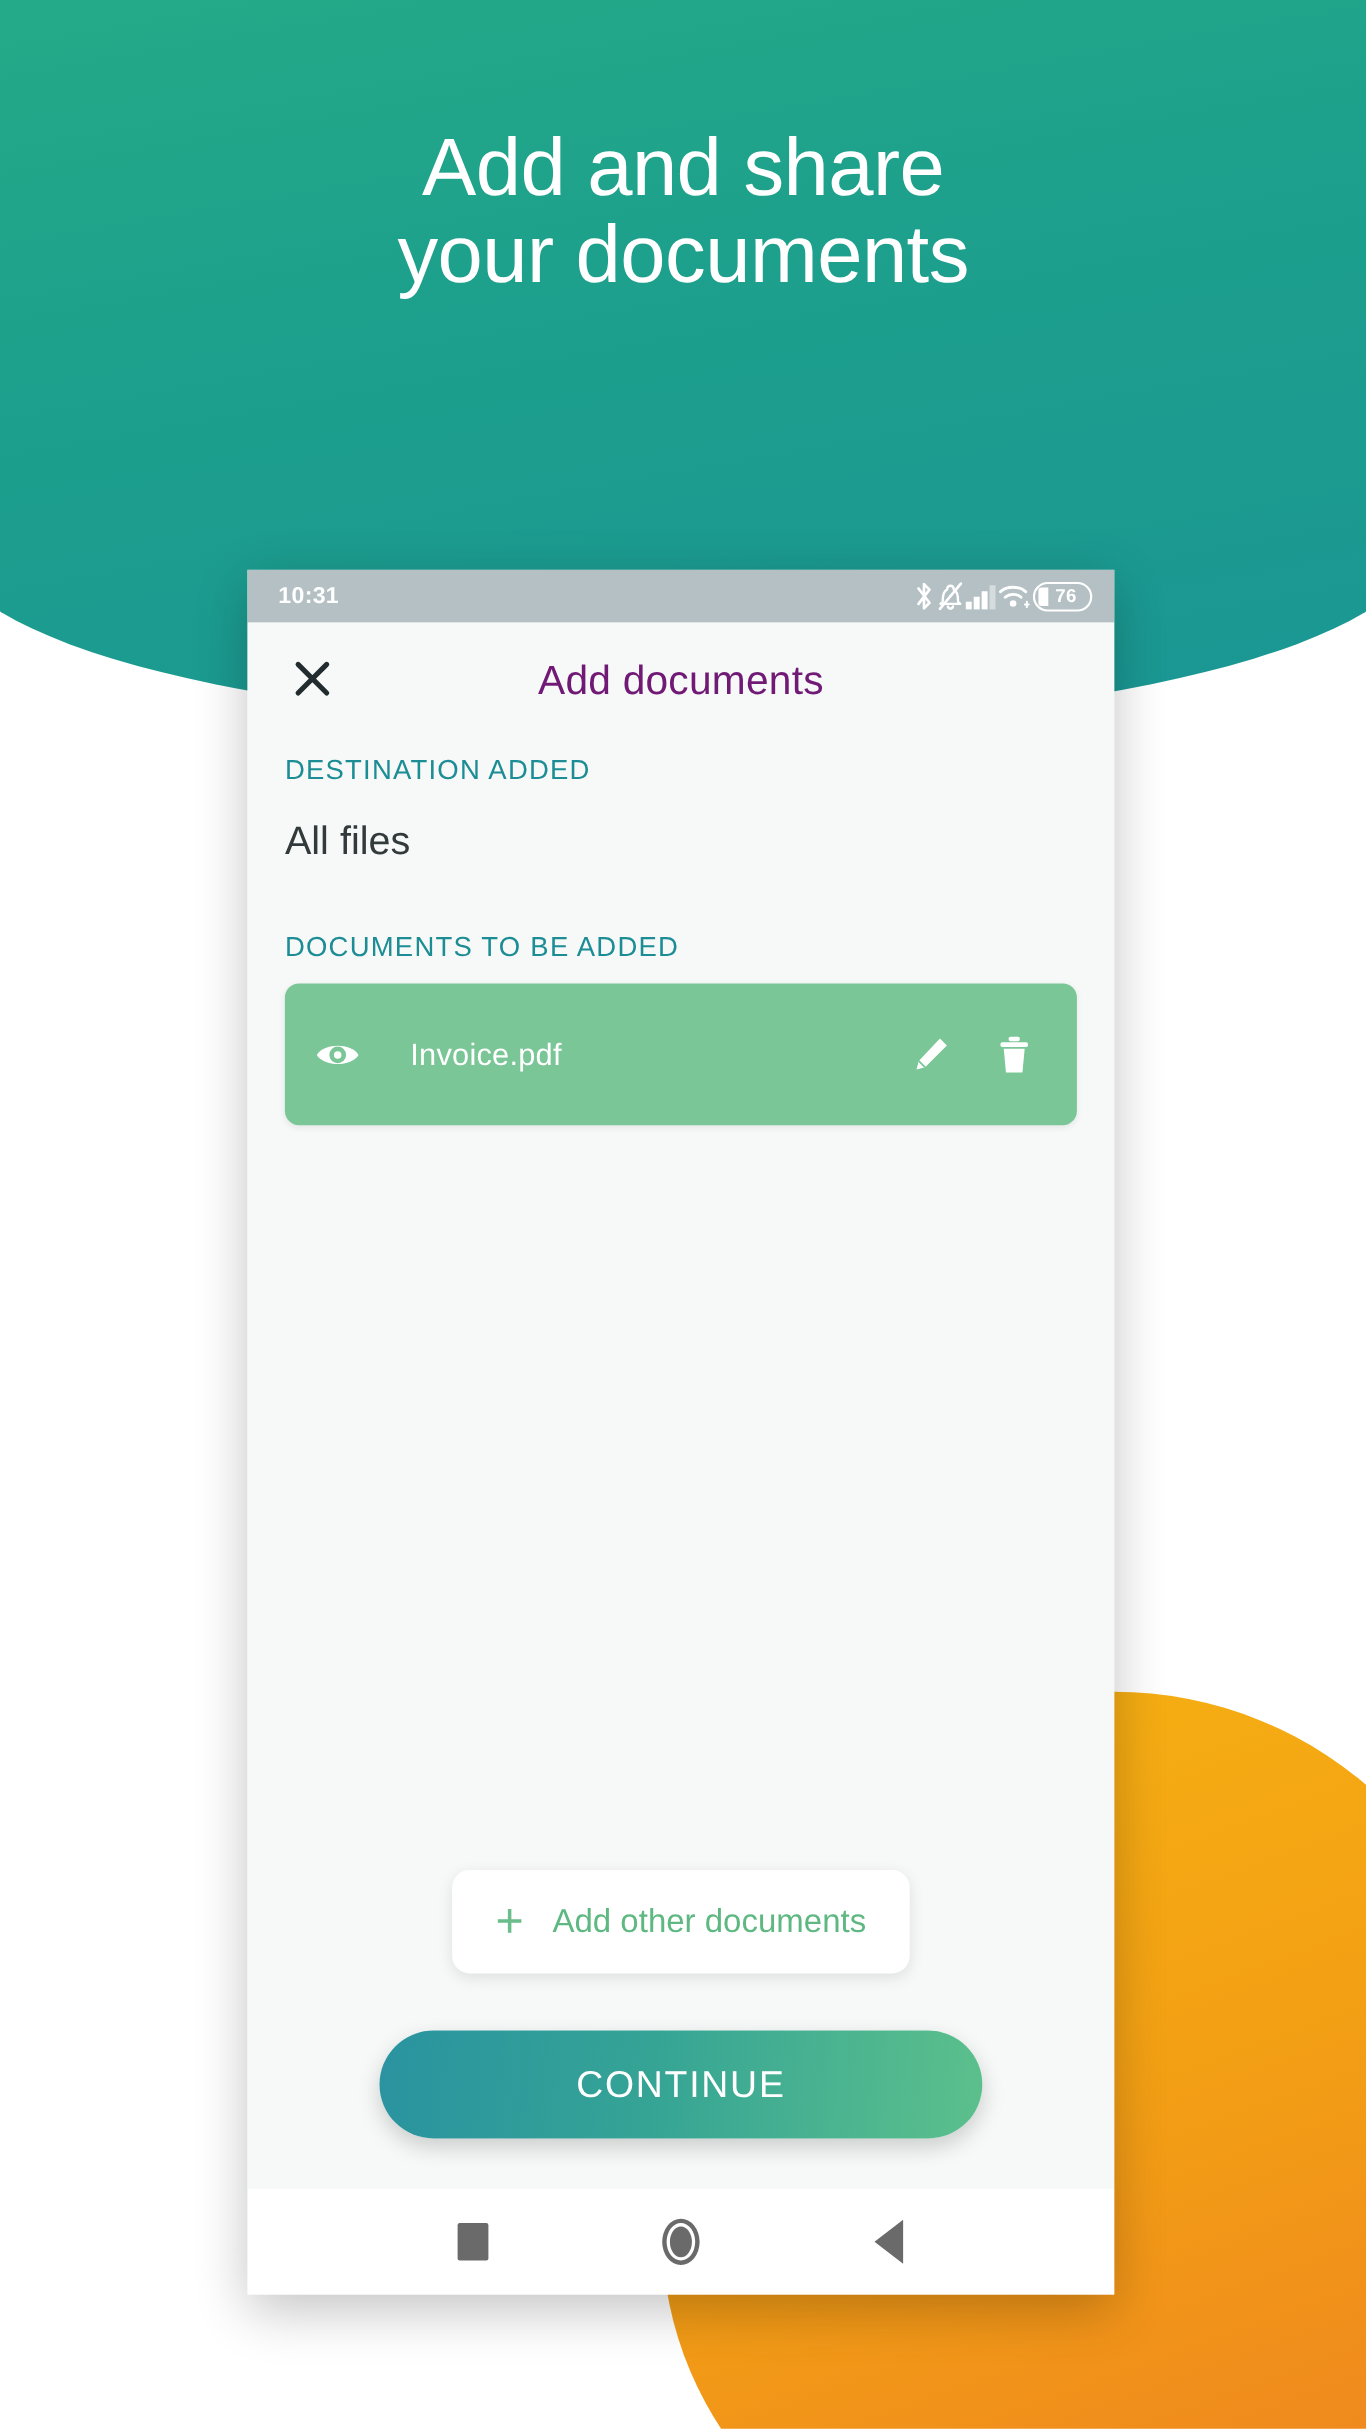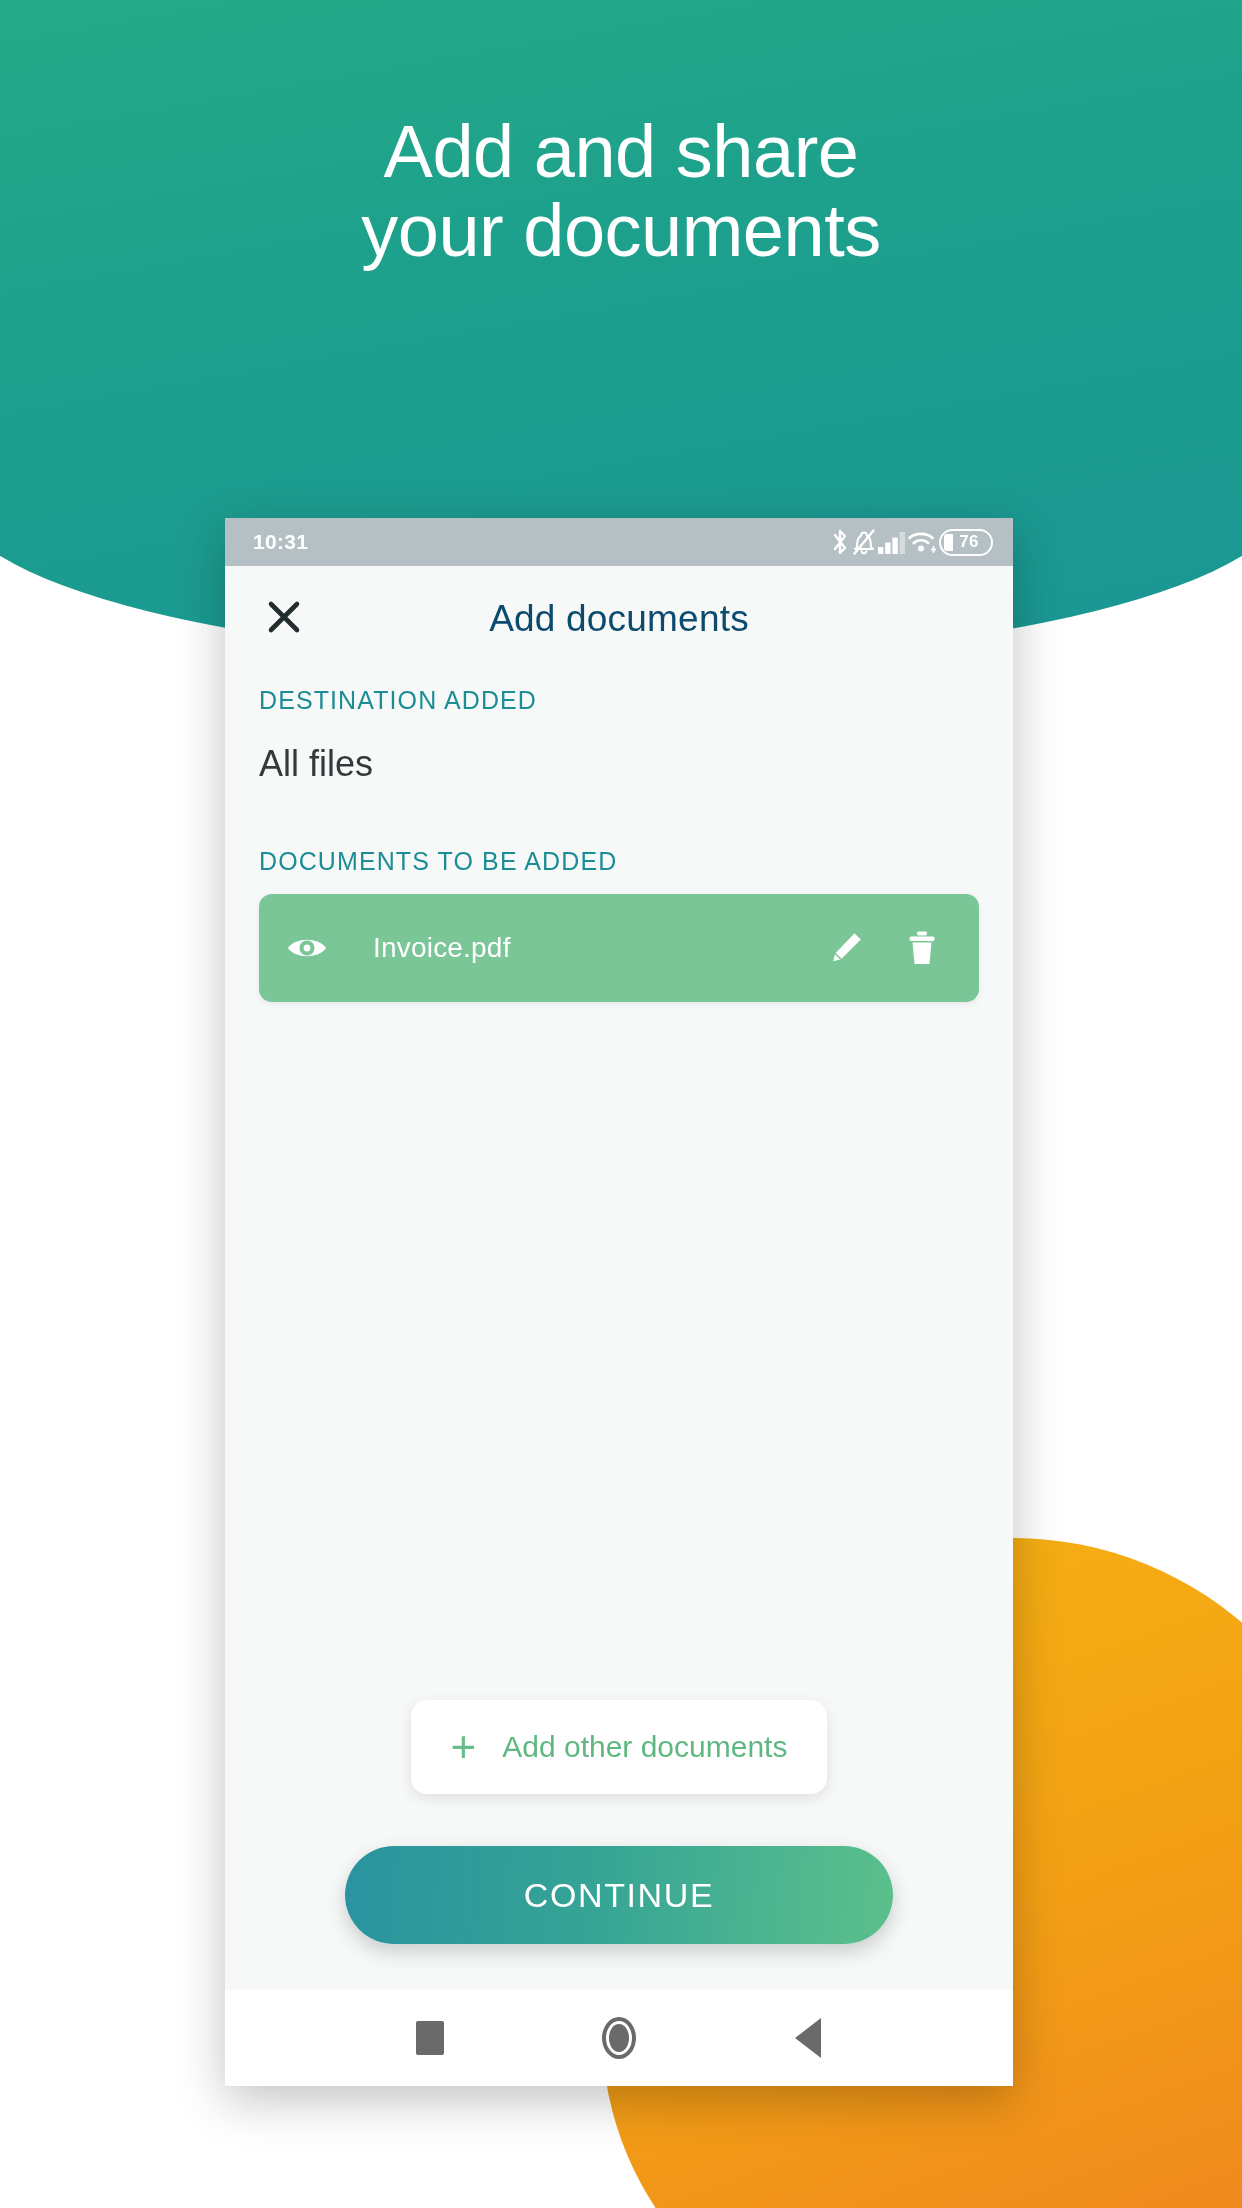--- a/index.html
+++ b/index.html
@@ -95,36 +95,36 @@
     height:106px; flex:0 0 106px;
     display:flex; align-items:center; padding:0 32px;
     position:relative;
   }
   #close-btn {
     width:54px; height:54px; display:flex; align-items:center; justify-content:center;
     cursor:pointer;
   }
   #appbar-title {
     position:absolute; left:0; right:0; text-align:center;
-    font-size:37px; font-weight:400; color:#0c4a6e; letter-spacing:0.2px;
+    font-size:37px; font-weight:400; color:#701a75; letter-spacing:0.2px;
     pointer-events:none;
   }
 
   .section-label {
     color:#1d8d95; font-size:25px; letter-spacing:1.1px;
     padding:0 34px; margin-top:14px;
   }
   #dest-value {
     color:#323a3c; font-size:36px; padding:0 34px; margin-top:28px;
   }
   #docs-label { margin-top:62px; }
 
   #doc-list { padding:18px 34px 0 34px; }
   .doc-row {
-    height:108px; margin-bottom:26px;
+    height:129px; margin-bottom:26px;
     background:#7ac697; border-radius:13px;
     display:flex; align-items:center;
     padding:0 28px 0 22px;
     box-shadow:0 2px 6px rgba(0,0,0,0.07);
     color:#ffffff;
     cursor:pointer;
   }
   .doc-eye { width:52px; flex:0 0 52px; display:flex; align-items:center; justify-content:center; }
   .doc-name { font-size:28px; margin-left:40px; flex:1 1 auto; letter-spacing:0.2px; }
   .doc-edit { width:58px; flex:0 0 58px; display:flex; align-items:center; justify-content:center; }

